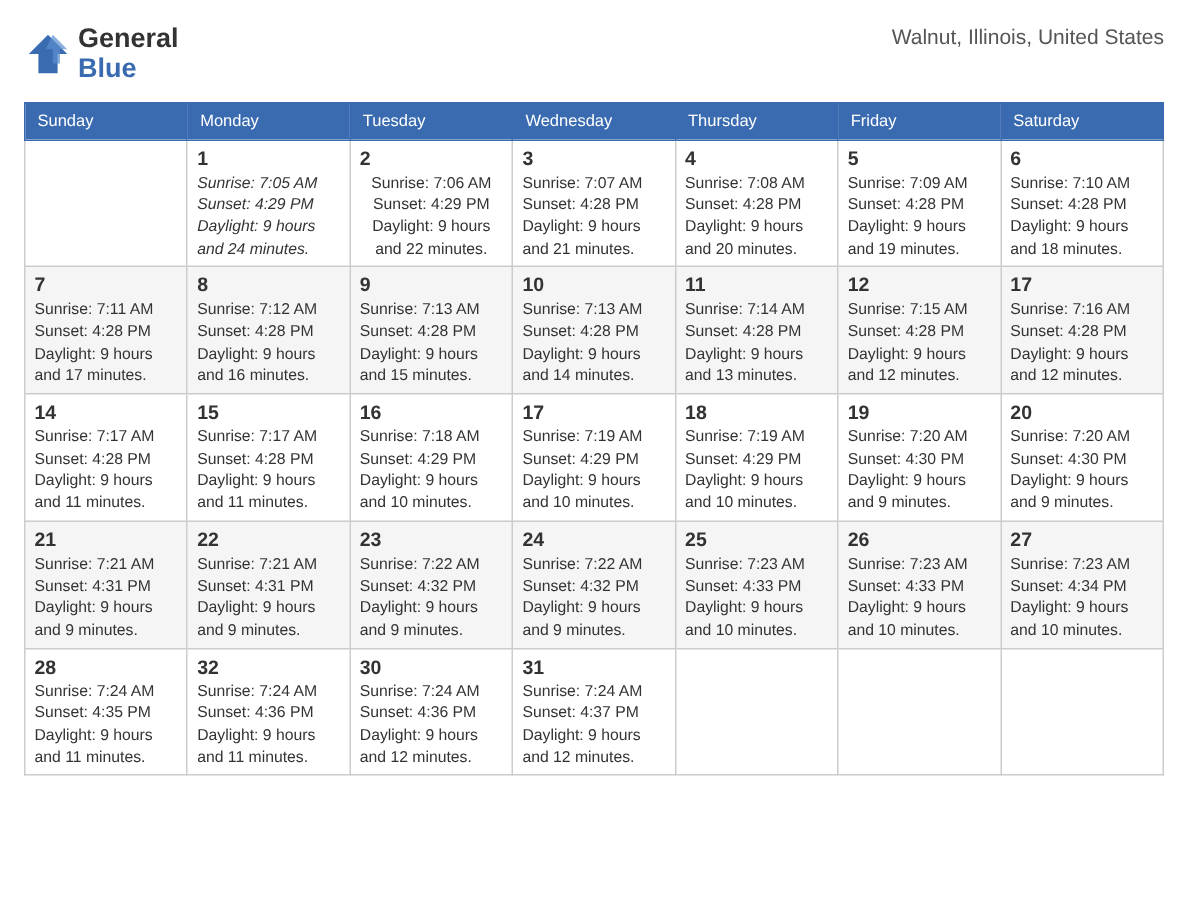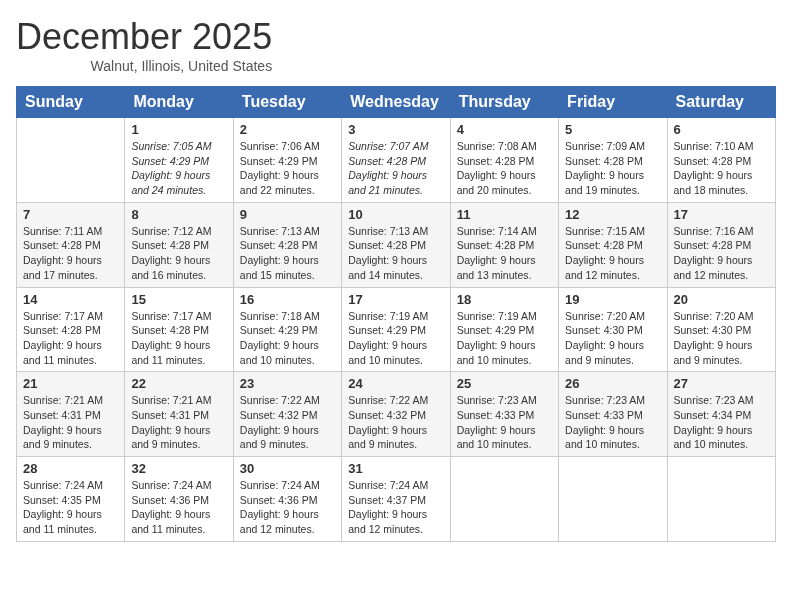--- a/index.html
+++ b/index.html
@@ -50,22 +50,22 @@
     .calendar {
       width: 100%;
       border-collapse: collapse;
       border: 1px solid #ccc;
     }
     .calendar th {
       background: #3a6bb0;
       color: #fff;
       text-align: left;
       padding: 6px 8px;
-      font-size: 16px;
-      font-weight: bold;
+      font-size: 11px;
+      font-weight: normal;
       border: 1px solid #3a6bb0;
       margin-left: 35px;
     }
     .calendar td {
       vertical-align: top;
       padding: 4px 6px;
       border: 1px solid #ccc;
       width: calc(100% / 7);
       min-height: 80px;
       font-size: 11px;
@@ -86,22 +86,31 @@
       color: #333;
     }
     .empty-cell {
       background: #fff !important;
     }
   </style>
 </head>
 <body>
 
 <div class="header">
+  <div class="logo">
+    <svg class="logo-icon" viewBox="0 0 40 40">
+      <polygon points="20,4 36,20 28,20 28,36 12,36 12,20 4,20" fill="#3a6bb0"></polygon>
+      <polygon points="24,4 36,16 30,16 30,28 24,28 24,16 18,16" fill="#5a8ed0" opacity="0.7"></polygon>
+    </svg>
+    <div class="logo-text">
+      <span class="general">General</span>
+      <span class="blue">Blue</span>
+    </div>
+  </div>
   <div class="title-block">
-    <div class="month-title">December 2025</div>
     <div class="location">Walnut, Illinois, United States</div>
   </div>
 </div>
 
 <table class="calendar">
   <thead>
     <tr>
     <th>Sunday</th>
         <th>Monday</th>
         <th>Tuesday</th>
@@ -116,28 +125,28 @@
         <td class="empty-cell"></td>
         <td>
           <div class="day-num">1</div>
           <div class="day-info" style="white-space: pre-line; font-style: italic;">Sunrise: 7:05 AM
 Sunset: 4:29 PM
 Daylight: 9 hours
 and 24 minutes.</div>
         </td>
         <td>
           <div class="day-num">2</div>
-          <div class="day-info" style="white-space: pre-line;">Sunrise: 7:06 AM
+          <div class="day-info" style="white-space: pre-line; text-align: center;">Sunrise: 7:06 AM
 Sunset: 4:29 PM
 Daylight: 9 hours
 and 22 minutes.</div>
         </td>
         <td>
           <div class="day-num">3</div>
-          <div class="day-info" style="white-space: pre-line; font-style: italic;">Sunrise: 7:07 AM
+          <div class="day-info" style="white-space: pre-line;">Sunrise: 7:07 AM
 Sunset: 4:28 PM
 Daylight: 9 hours
 and 21 minutes.</div>
         </td>
         <td>
           <div class="day-num">4</div>
           <div class="day-info" style="white-space: pre-line;">Sunrise: 7:08 AM
 Sunset: 4:28 PM
 Daylight: 9 hours
 and 20 minutes.</div>

